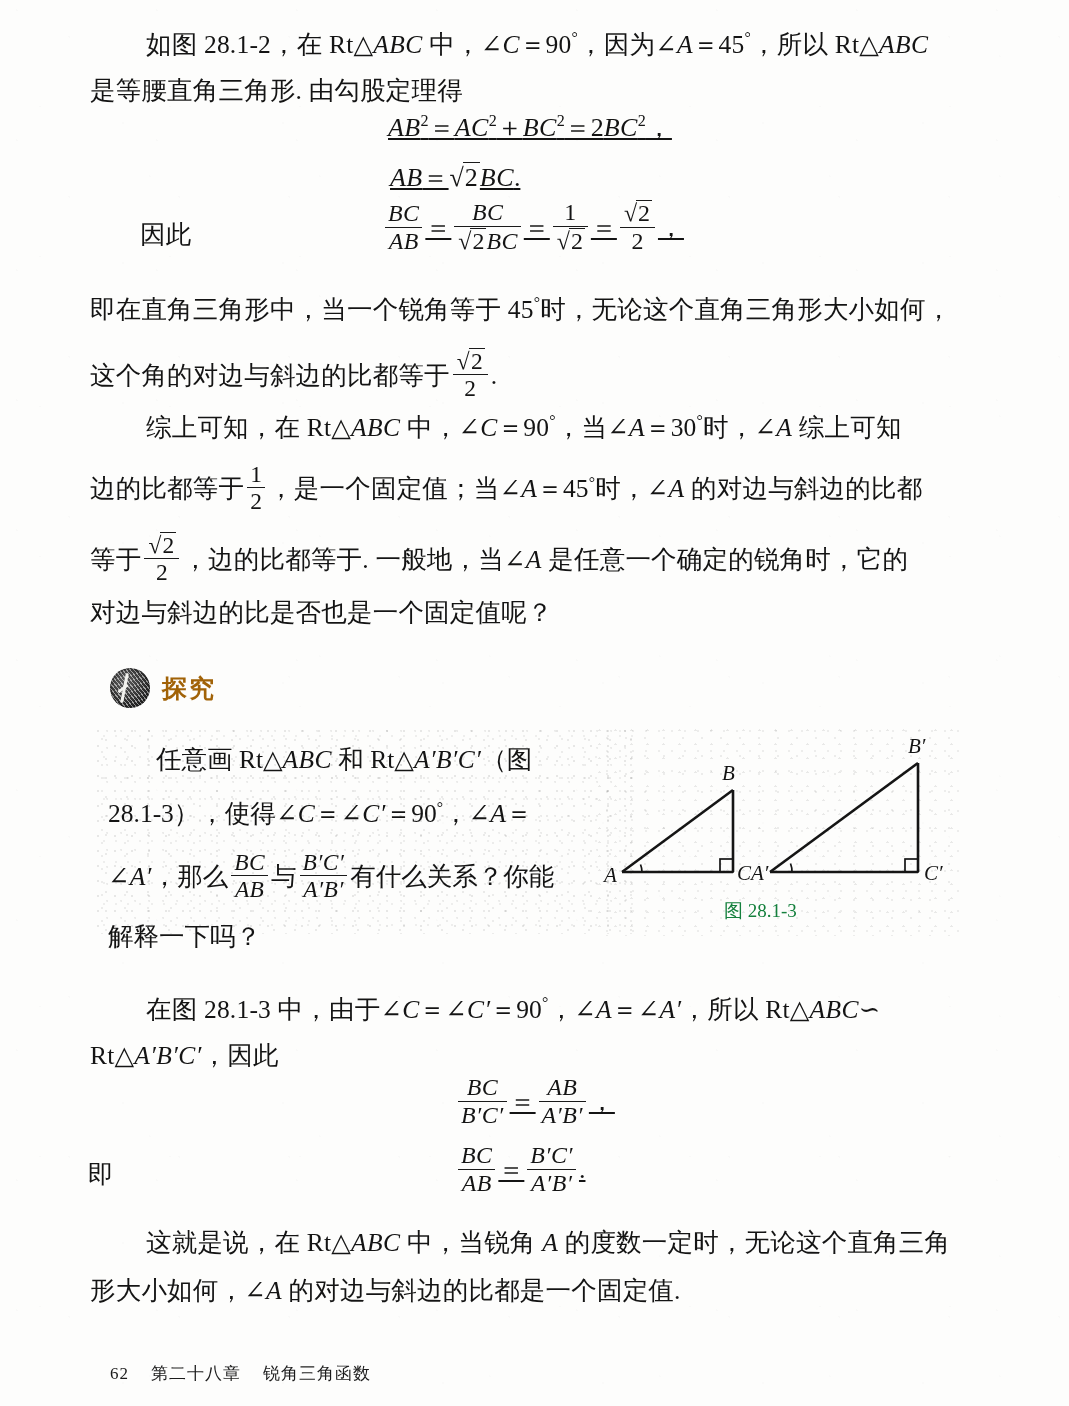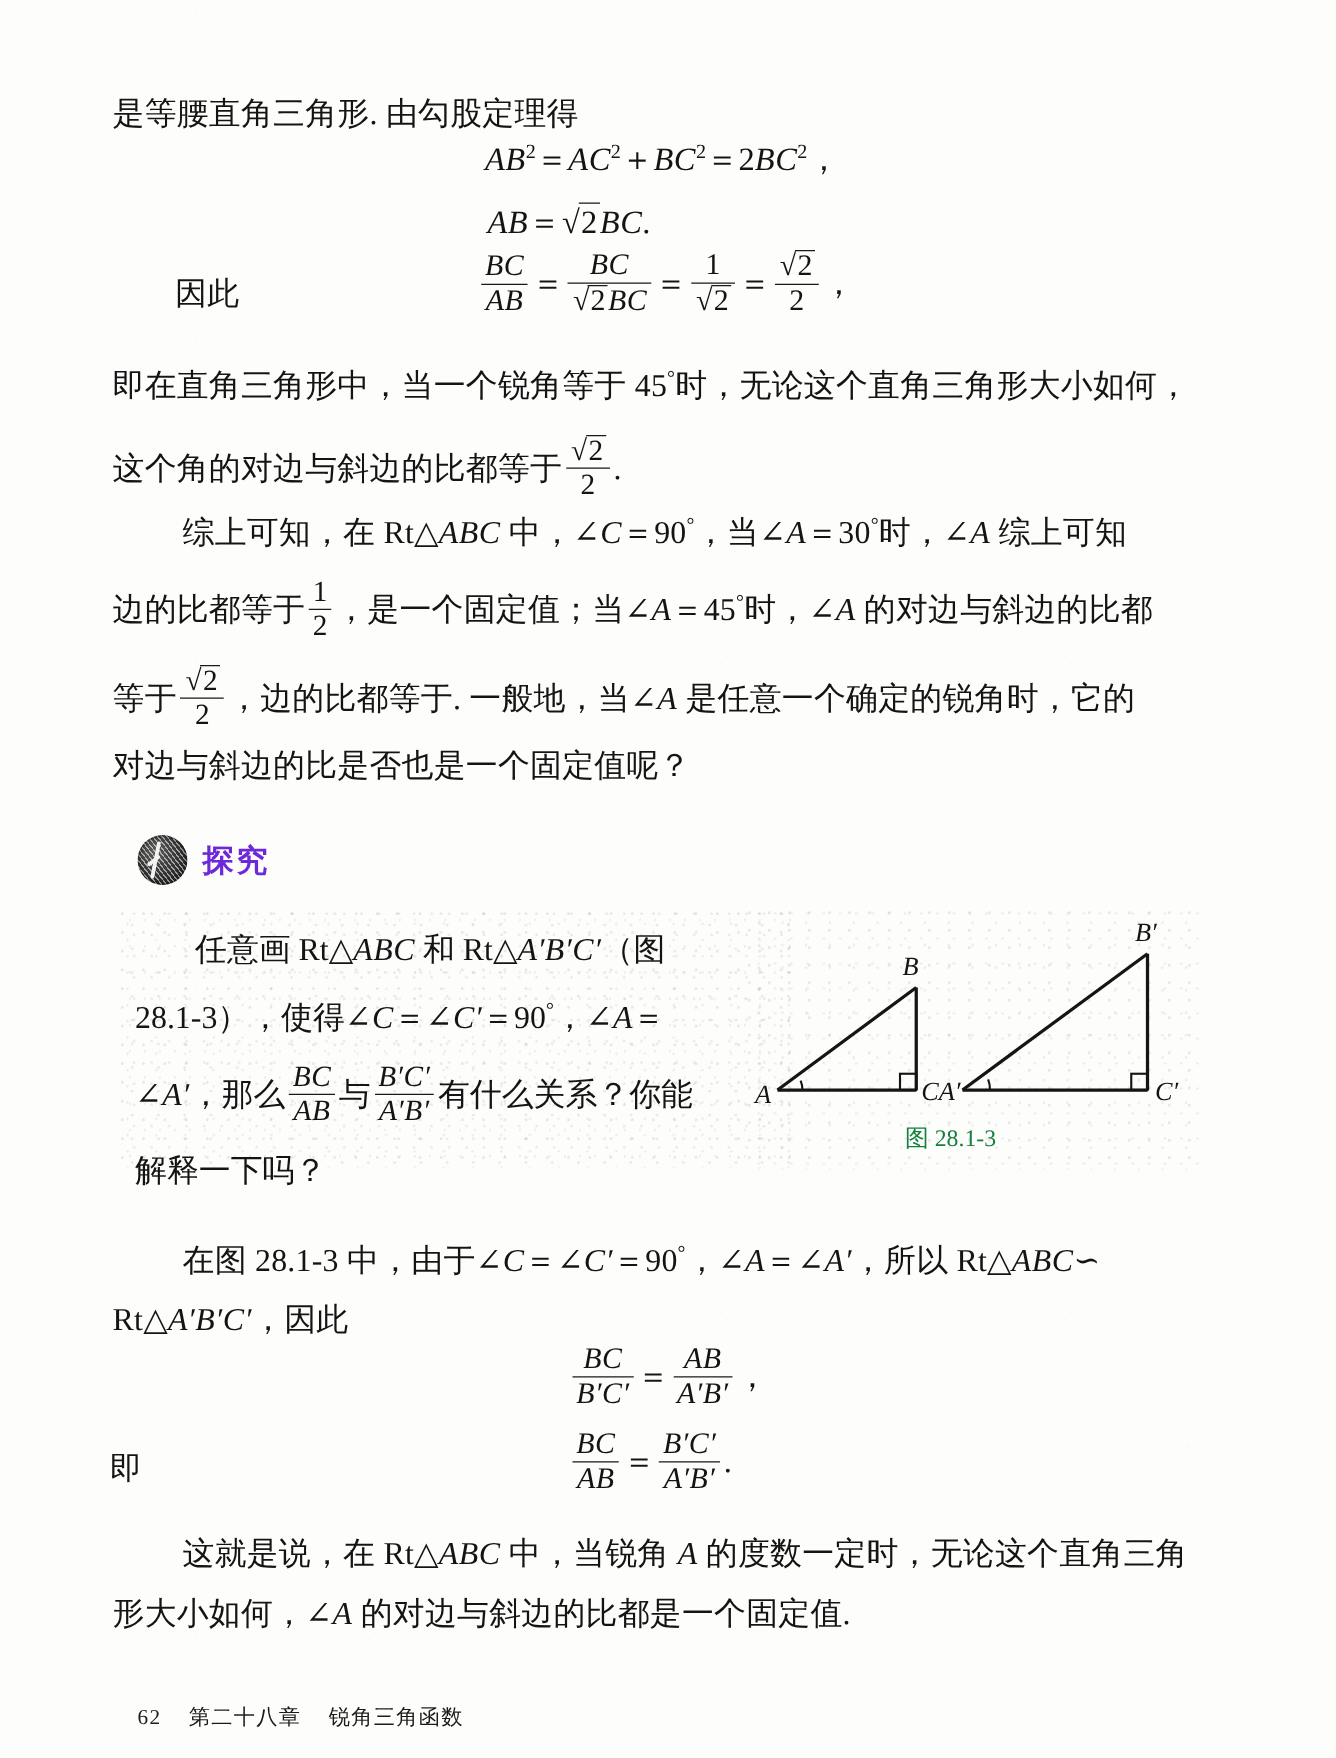--- a/index.html
+++ b/index.html
@@ -72,20 +72,21 @@
     padding: 0 2px;
     margin-left: -1px;
     display: inline-block;
     font-style: normal;
   }
 
   .display-formula {
     position: absolute;
     font-size: 26px;
     white-space: nowrap;
+    text-decoration: underline;
   }
 
   
   .explore-head {
     position: absolute;
     display: flex;
     align-items: center;
     gap: 12px;
   }
   .explore-icon {
@@ -113,21 +114,21 @@
     width: 12px; height: 3px;
     background: #f2f2ee;
     transform: rotate(-38deg);
     border-radius: 1px;
   }
   .explore-title {
     font-family: "Liberation Sans", "DejaVu Sans", sans-serif;
     font-weight: bold;
     font-size: 25px;
     letter-spacing: 2px;
-    color: #6d28d9;
+    color: #a16207;
   }
 
   
   .inquiry {
     position: absolute;
     left: 108px;
     top: 742px;
     width: 512px;
   }
   .inquiry-speckle {
@@ -187,20 +188,23 @@
   }
   .footer .pg { margin-right: 22px; }
   .footer .ch { margin-right: 22px; }
 </style>
 </head>
 <body>
 
 <div class="page">
   <div class="paper-noise"></div>
 
+  <div class="body-text" style="left:146px; top:30px;">
+    <span class="cjk">如图 28.1-2，在 Rt</span><span class="up">△</span><span class="math">ABC</span><span class="cjk"> 中，</span><span class="math">∠C</span><span class="up">＝90</span><span class="deg">°</span><span class="cjk">，因为</span><span class="math">∠A</span><span class="up">＝45</span><span class="deg">°</span><span class="cjk">，所以 Rt</span><span class="up">△</span><span class="math">ABC</span>
+  </div>
   <div class="body-text cjk" style="left:90px; top:78px;">是等腰直角三角形. 由勾股定理得</div>
 
   <div class="display-formula" style="left:388px; top:110px;">
     <span class="math">AB</span><span class="sup">2</span><span class="up">＝</span><span class="math">AC</span><span class="sup">2</span><span class="up">＋</span><span class="math">BC</span><span class="sup">2</span><span class="up">＝2</span><span class="math">BC</span><span class="sup">2</span><span class="cjk">，</span>
   </div>
 
   <div class="display-formula" style="left:390px; top:160px;">
     <span class="math">AB</span><span class="up">＝</span><span class="rad"><span class="radsym">√</span><span class="radarg">2</span></span><span class="math">BC</span><span class="up">.</span>
   </div>
 

